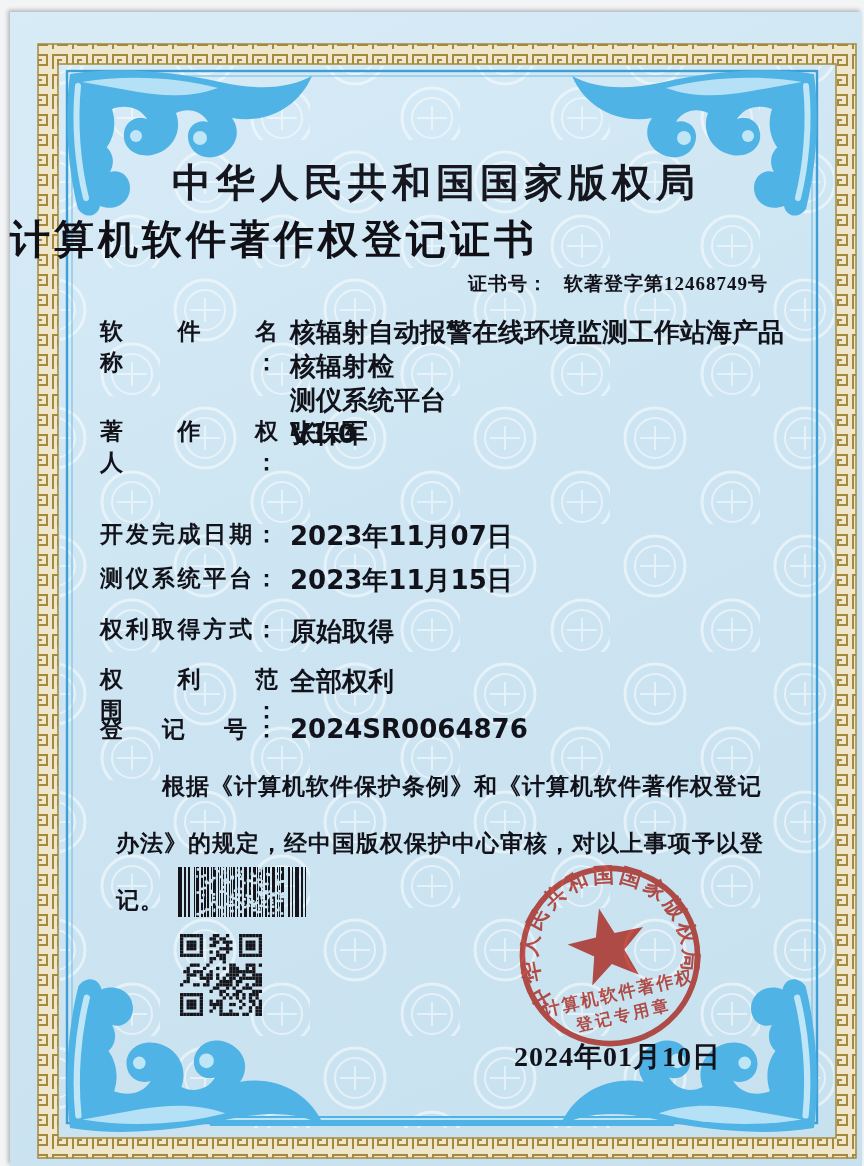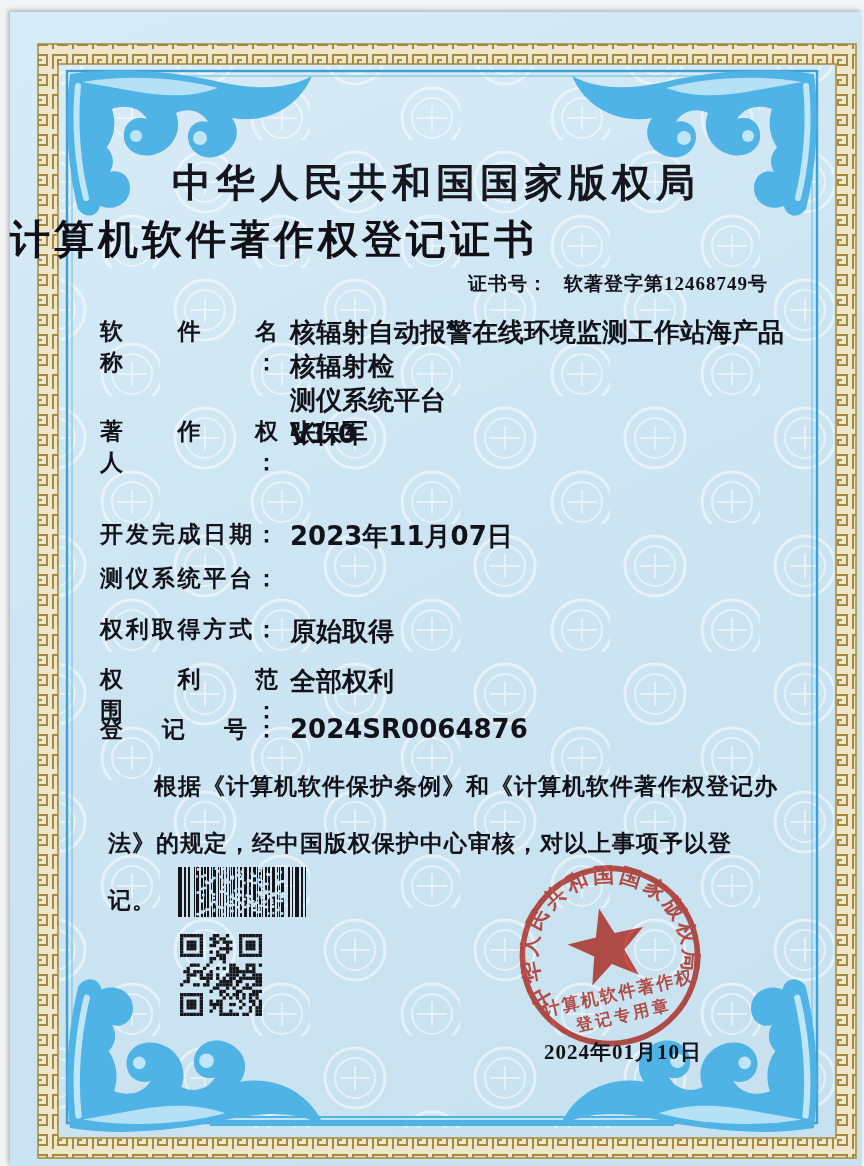--- a/index.html
+++ b/index.html
@@ -41,32 +41,32 @@
     white-space:pre-line;line-height:34px;max-width:500px;
   }
   .row-name{top:304px;}   .row-name .field-value{margin-top:-1px;}
   .row-author{top:404px;}
   .row-devdate{top:499px;margin-top:8px;}
   .row-pubdate{top:551px;}
   .row-acquire{top:602px;}
   .row-scope{top:652px;}
   .row-regno{top:700px;align-items:center;}
   .statement{
-    position:absolute;left:98px;right:84px;top:746px;
+    position:absolute;left:106px;right:84px;top:746px;
     font-size:23px;font-weight:600;line-height:57px;
     text-indent:2em;letter-spacing:1px;white-space:normal;
   }
   .barcode{position:absolute;left:168px;top:855px;width:132px;height:50px;}
   .qrcode{position:absolute;left:170px;top:922px;width:82px;height:82px;}
   .seal{
     position:absolute;left:488px;top:832px;width:224px;height:224px;
     transform:rotate(-13deg);opacity:.92;mix-blend-mode:multiply;
   }
   .issue-date{
-    top:1026px;left:534px;font-size:21px;font-weight:700;letter-spacing:1px;
+    top:1026px;left:504px;font-size:28px;font-weight:700;letter-spacing:1px;
     font-family:"Liberation Serif","DejaVu Serif",serif;
     text-align:center;
   }
 </style>
 </head>
 <body>
 
 <div class="certificate">
 
   <svg class="deco" viewBox="0 0 864 1166">
@@ -138,20 +138,21 @@
   <div class="field-row row-author">
     <div class="field-label">著　作　权　人：</div>
     <div class="field-value">张保军</div>
   </div>
   <div class="field-row row-devdate">
     <div class="field-label">开发完成日期：</div>
     <div class="field-value">2023年11月07日</div>
   </div>
   <div class="field-row row-pubdate">
     <div class="field-label">测仪系统平台：</div>
+    <div class="field-value">2023年11月15日</div>
   </div>
   <div class="field-row row-acquire">
     <div class="field-label">权利取得方式：</div>
     <div class="field-value">原始取得</div>
   </div>
   <div class="field-row row-scope">
     <div class="field-label">权　利　范　围：</div>
     <div class="field-value">全部权利</div>
   </div>
   <div class="field-row row-regno">

